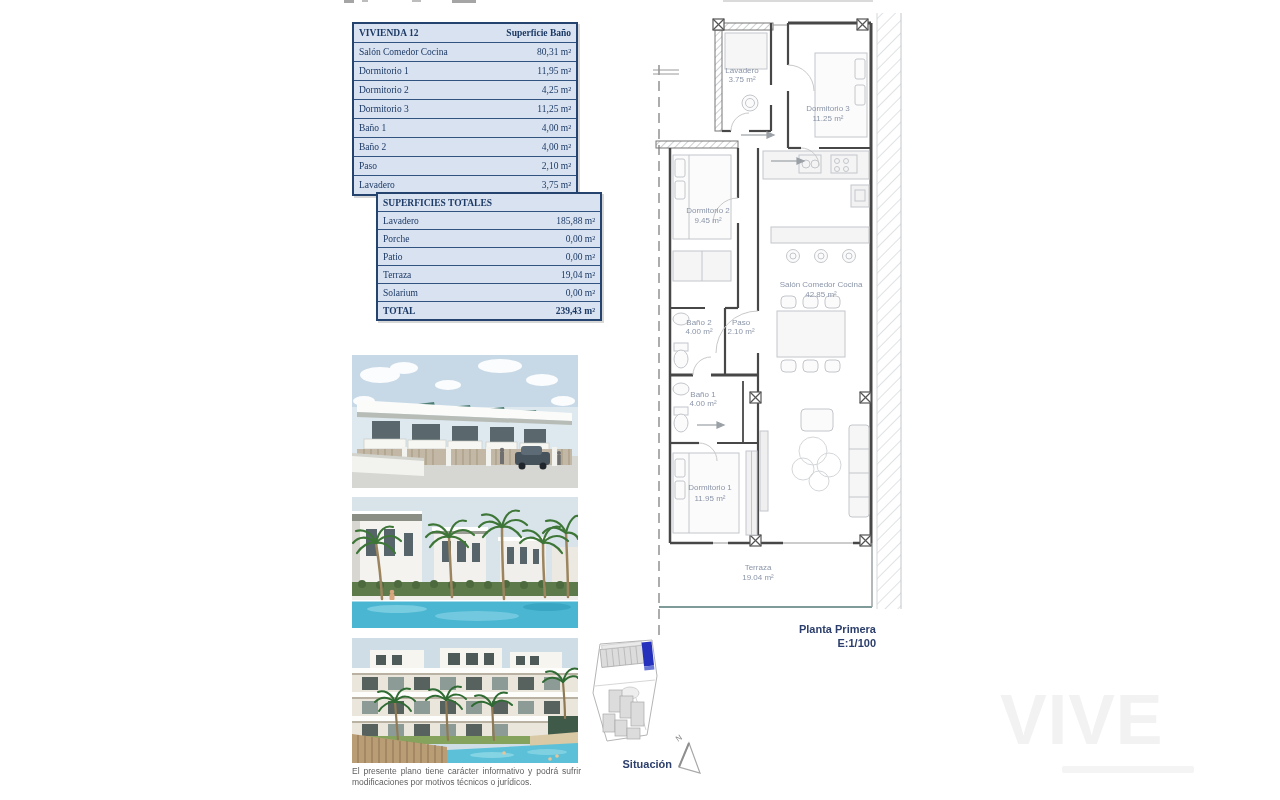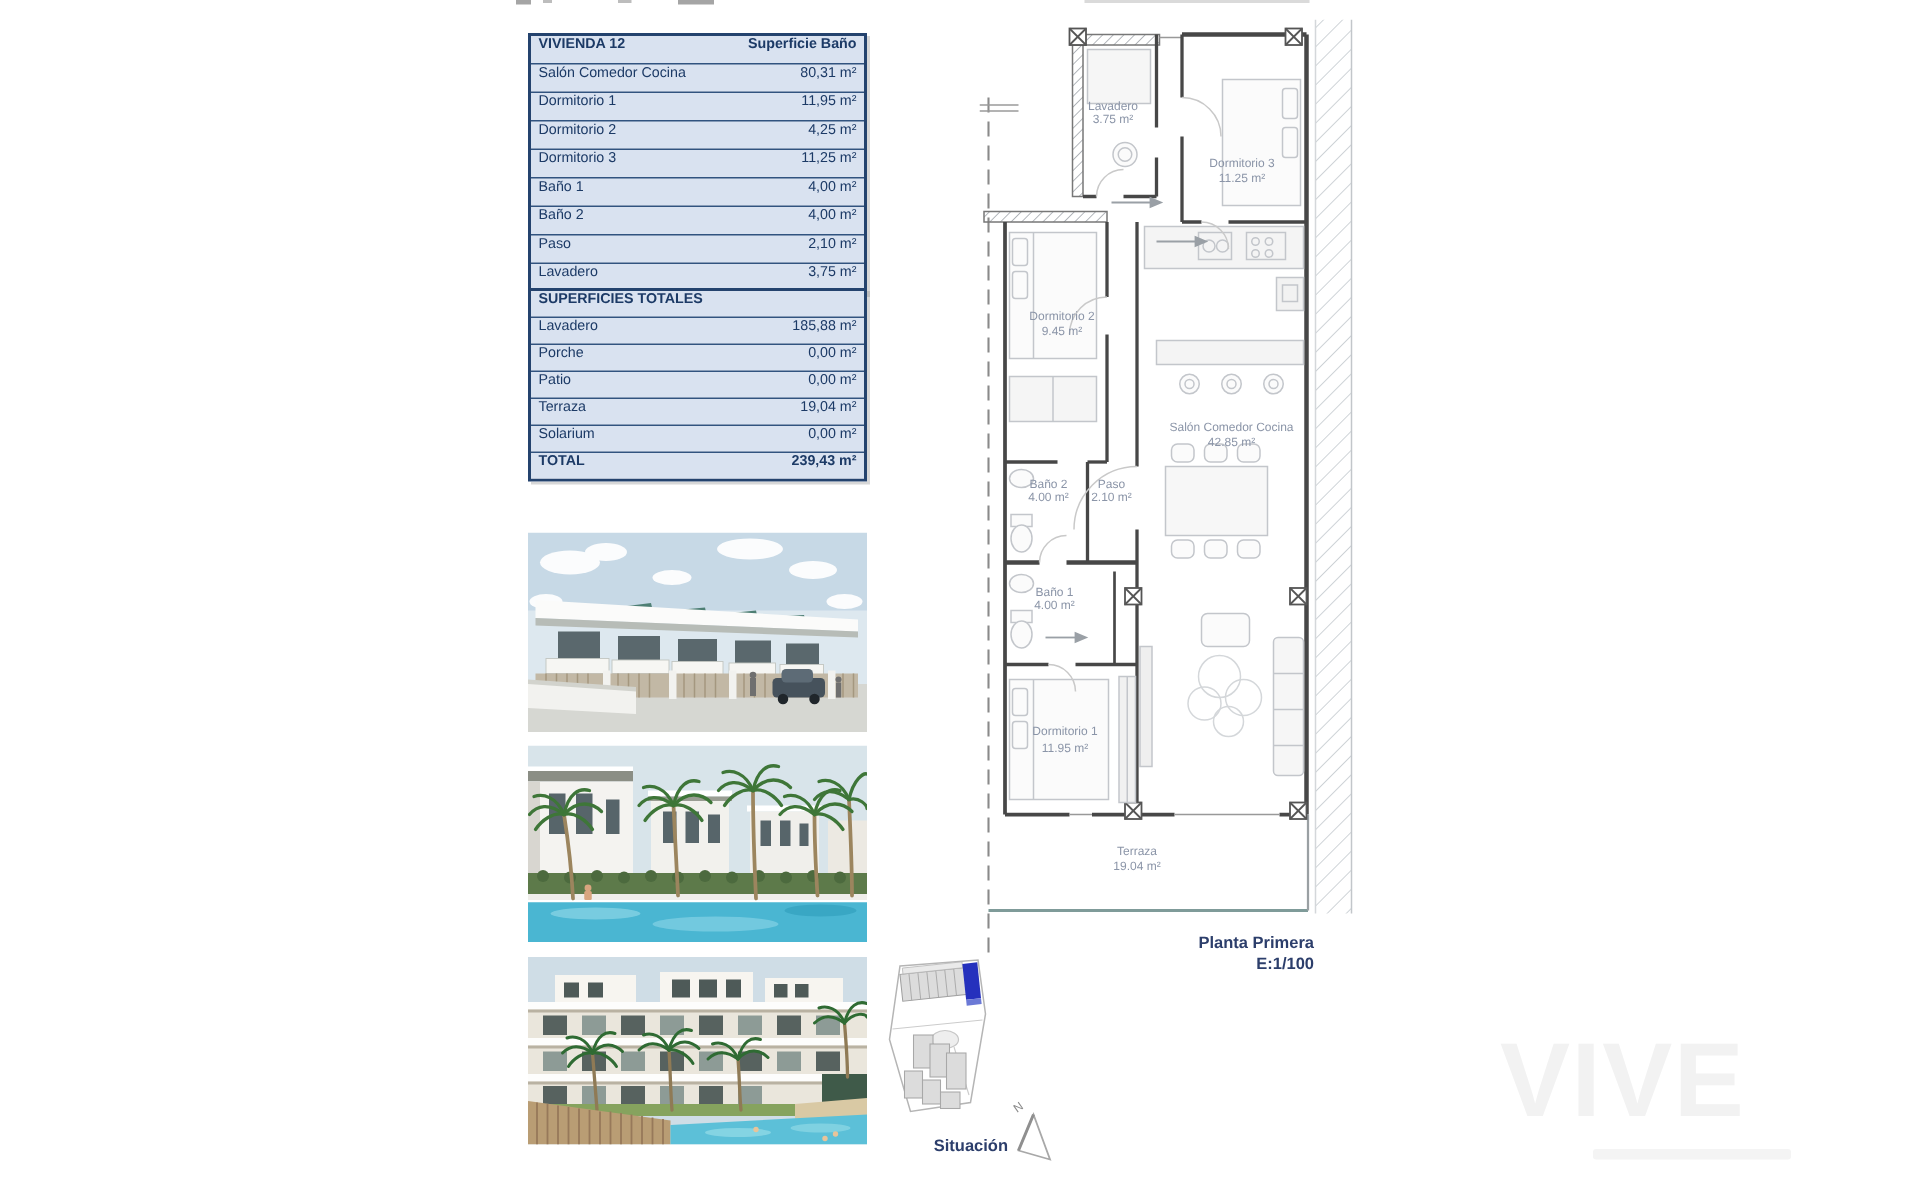--- a/index.html
+++ b/index.html
@@ -2,23 +2,23 @@
 <html><head>
 <meta charset="utf-8">
 <style>
   html,body{margin:0;padding:0;background:#fff;}
   .canvas{position:relative;width:1280px;height:800px;background:#ffffff;overflow:hidden;
           font-family:"Liberation Sans",sans-serif;}
   .frag{position:absolute;top:0;}
   
   .stable{position:absolute;left:352px;width:226px;border:2px solid #24436e;
           box-shadow:2px 2px 0 rgba(140,140,140,.35);box-sizing:border-box;}
-  .trow{display:flex;justify-content:space-between;height:18px;
+  .trow{display:flex;justify-content:space-between;align-items:center;height:18px;
         padding:0 5px;background:#d9e2f0;border-top:1px solid #31537f;
-        font-size:9.5px;color:#1c3a66;white-space:nowrap;}
+        font-size:9.5px;color:#1c3a66;white-space:nowrap;font-family:Liberation Serif, serif;}
   .trow:first-child{border-top:none;}
   .trow.head{font-weight:bold;}
   .trow.bold{font-weight:bold;}
   .t2 .trow{height:17px;}
   
   .render{position:absolute;left:352px;width:226px;display:block;}
   
   .plan-caption{position:absolute;left:730px;top:612px;width:146px;text-align:right;
                 font-size:11px;font-weight:bold;color:#2c3e6b;line-height:1.25;margin-top:11px;}
   .site-label{position:absolute;left:588px;top:758px;width:84px;text-align:right;
@@ -75,21 +75,21 @@
     <div class="trow">
         <span>Paso</span>
         <span>2,10 m²</span>
       </div>
     <div class="trow">
         <span>Lavadero</span>
         <span>3,75 m²</span>
       </div>
   </div>
 
-  <div class="stable t2" style="top:192px;">
+  <div class="stable t2" style="top:192px;margin-left:24px;">
     <div class="trow head">
       <span>SUPERFICIES TOTALES</span>
     </div>
     <div class="trow">
         <span>Lavadero</span>
         <span>185,88 m²</span>
       </div>
     <div class="trow">
         <span>Porche</span>
         <span>0,00 m²</span>
@@ -380,20 +380,21 @@
     <g>
       <polygon points="95,112 226,105 226,125 95,125" fill="#5cc0d8"></polygon>
       <ellipse cx="140" cy="117" rx="22" ry="3" fill="#8fd8e6" opacity="0.8"></ellipse>
       <ellipse cx="195" cy="114" rx="20" ry="3" fill="#8fd8e6" opacity="0.7"></ellipse>
       <circle cx="152" cy="115" r="1.8" fill="#e8c49a"></circle>
         <circle cx="205" cy="118" r="1.8" fill="#e8c49a"></circle>
         <circle cx="198" cy="121" r="1.8" fill="#e8c49a"></circle>
     </g>
   </svg>
 
+  <div class="disclaimer">El presente plano tiene carácter informativo y podrá sufrir modificaciones por motivos técnicos o jurídicos.</div>
 
   <svg style="position:absolute;left:653px;top:13px;" width="252" height="632" viewBox="0 0 252 632">
     <defs>
       <pattern id="hatch" patternUnits="userSpaceOnUse" width="9" height="9" patternTransform="rotate(45)">
         <line x1="0" y1="0" x2="0" y2="9" stroke="#cdd2d6" stroke-width="1.3"></line>
       </pattern>
       <pattern id="hatchw" patternUnits="userSpaceOnUse" width="5" height="5" patternTransform="rotate(45)">
         <line x1="0" y1="0" x2="0" y2="5" stroke="#9aa0a6" stroke-width="1"></line>
       </pattern>
     </defs>

